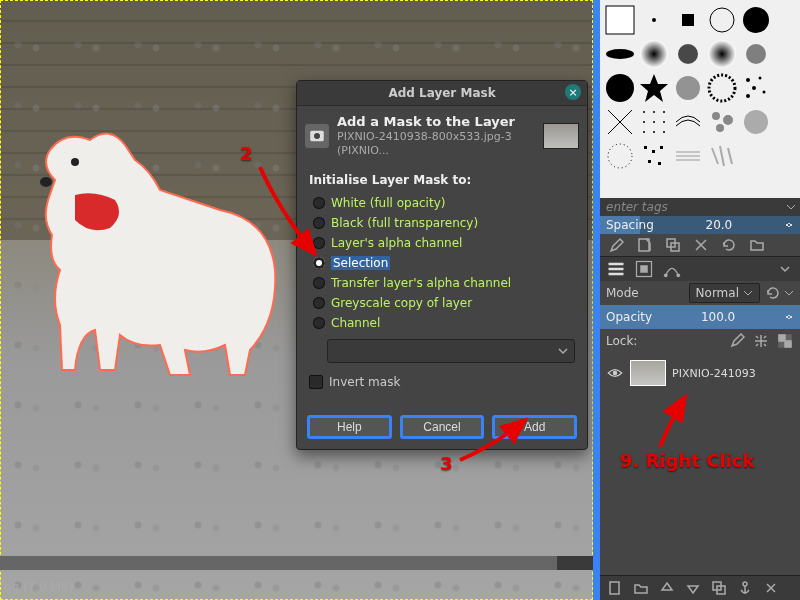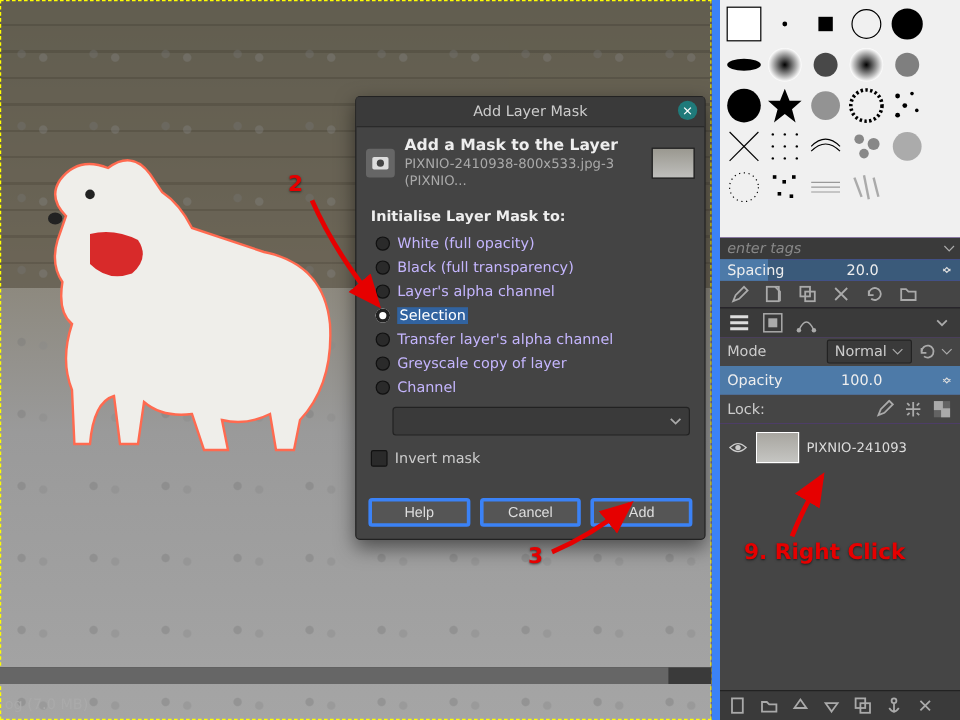--- a/index.html
+++ b/index.html
@@ -17,36 +17,36 @@
 .dog svg{width:100%;height:100%}
 
 .marquee{position:absolute;inset:0;border:1px dashed #ff0;pointer-events:none}
 
 .hscroll{position:absolute;left:0;bottom:30px;height:14px;width:100%;background:#3a3a3a}
 .hscroll .thumb{height:100%;width:94%;background:#666}
 .status{position:absolute;left:4px;bottom:6px;color:#aaa}
 
 .dialog{position:absolute;left:296px;top:80px;width:290px;background:#444;border:1px solid #222;border-radius:4px;box-shadow:0 6px 16px rgba(0,0,0,.5)}
 .dlg-title{display:flex;align-items:center;justify-content:center;height:24px;background:#3a3a3a;position:relative;border-bottom:1px solid #2a2a2a}
-.dlg-title span{font-weight:normal}
+.dlg-title span{font-weight:bold}
 .dlg-close{position:absolute;right:6px;top:3px;width:16px;height:16px;border-radius:8px;background:#1f7a7a;color:#fff;display:flex;align-items:center;justify-content:center;font-size:11px;cursor:pointer}
 .dlg-header{display:flex;align-items:center;gap:8px;padding:8px}
 .dlg-header .hicon{width:24px;height:24px;background:#666;border-radius:3px;display:flex;align-items:center;justify-content:center}
 .dlg-header .hicon svg{width:18px;height:18px}
 .dlg-header .hlabel{flex:1}
 .dlg-header .hlabel b{display:block;color:#eee;font-size:13px}
 .dlg-header .hlabel small{color:#aaa;font-size:11px}
 .dlg-thumb{width:34px;height:24px;background:linear-gradient(#9a9890,#bfbfbc);border:1px solid #222}
 .dlg-body{padding:8px 12px}
 .dlg-body h4{margin:0 0 6px;color:#eee;font-size:12px;font-weight:bold}
 .radio{display:flex;align-items:center;gap:6px;padding:3px 4px;border-radius:3px}
 .radio .dot{width:12px;height:12px;border-radius:50%;background:#2a2a2a;box-shadow:inset 0 0 0 1px #111}
 .radio.selected .dot{background:#fff;box-shadow:inset 0 0 0 3px #222}
 .radio.selected .lbl{background:#3163a0;color:#fff;padding:0 2px}
-.radio .lbl{color:#c4b5fd}
+.radio .lbl{color:#bef264}
 .combo{margin:6px 0 0 18px;height:22px;background:#3a3a3a;border:1px solid #222;border-radius:3px;display:flex;align-items:center;justify-content:flex-end;padding:0 6px}
 .combo svg{width:10px;height:10px}
 .check{display:flex;align-items:center;gap:6px;margin:12px 0 8px}
 .check .box{width:12px;height:12px;background:#2a2a2a;border:1px solid #111;border-radius:2px}
 .dlg-btns{display:flex;gap:8px;padding:10px}
 .dlg-btns button{flex:1;height:24px;background:#555;border:3px solid #3b82f6;border-radius:3px;color:#ddd;cursor:pointer;font-size:12px}
 
 .anno{position:absolute;color:#e60000;font-weight:bold;font-size:18px;text-shadow:0 1px 2px rgba(0,0,0,.6);pointer-events:none}
 .arrow{position:absolute;pointer-events:none}
 

